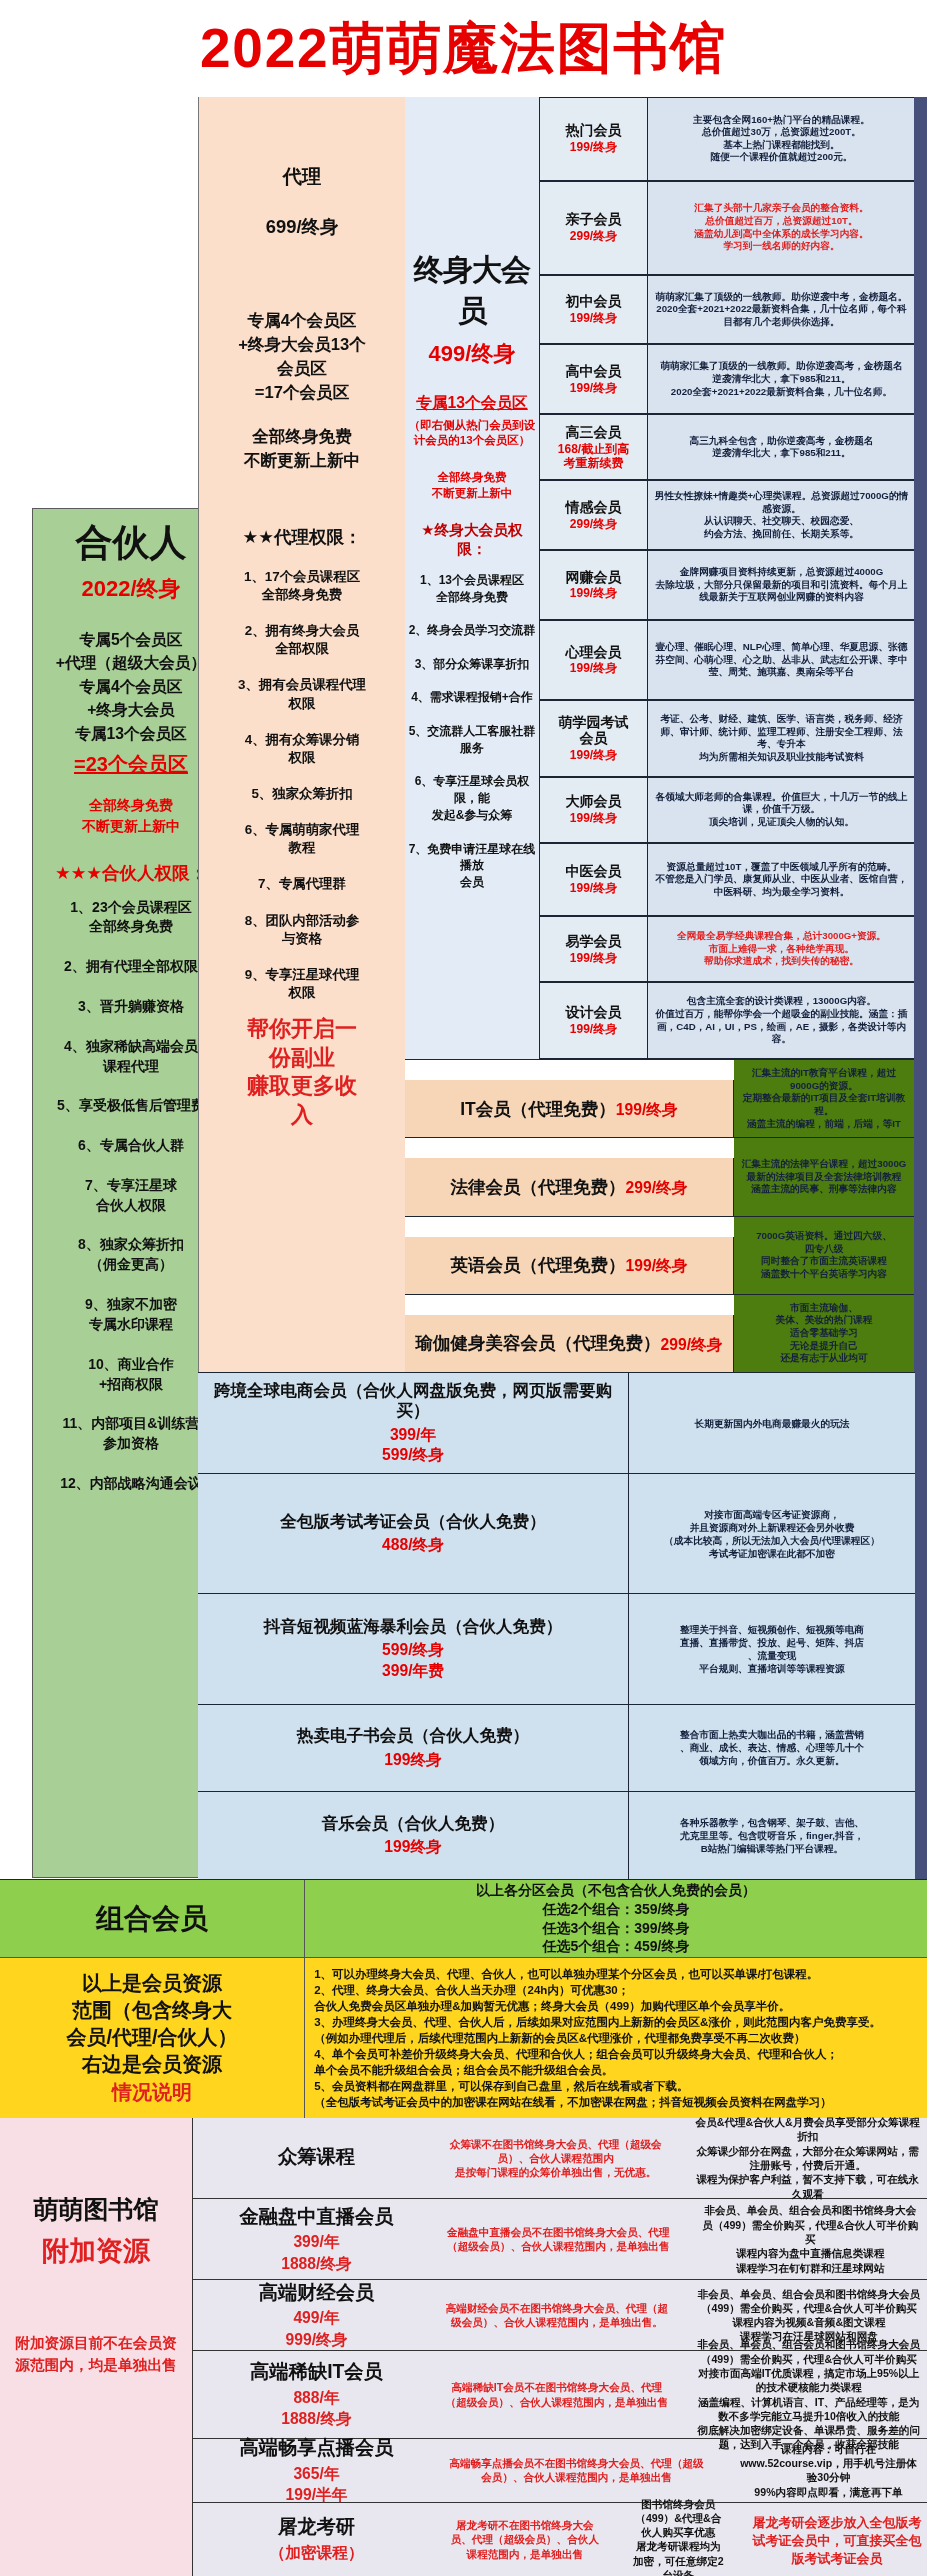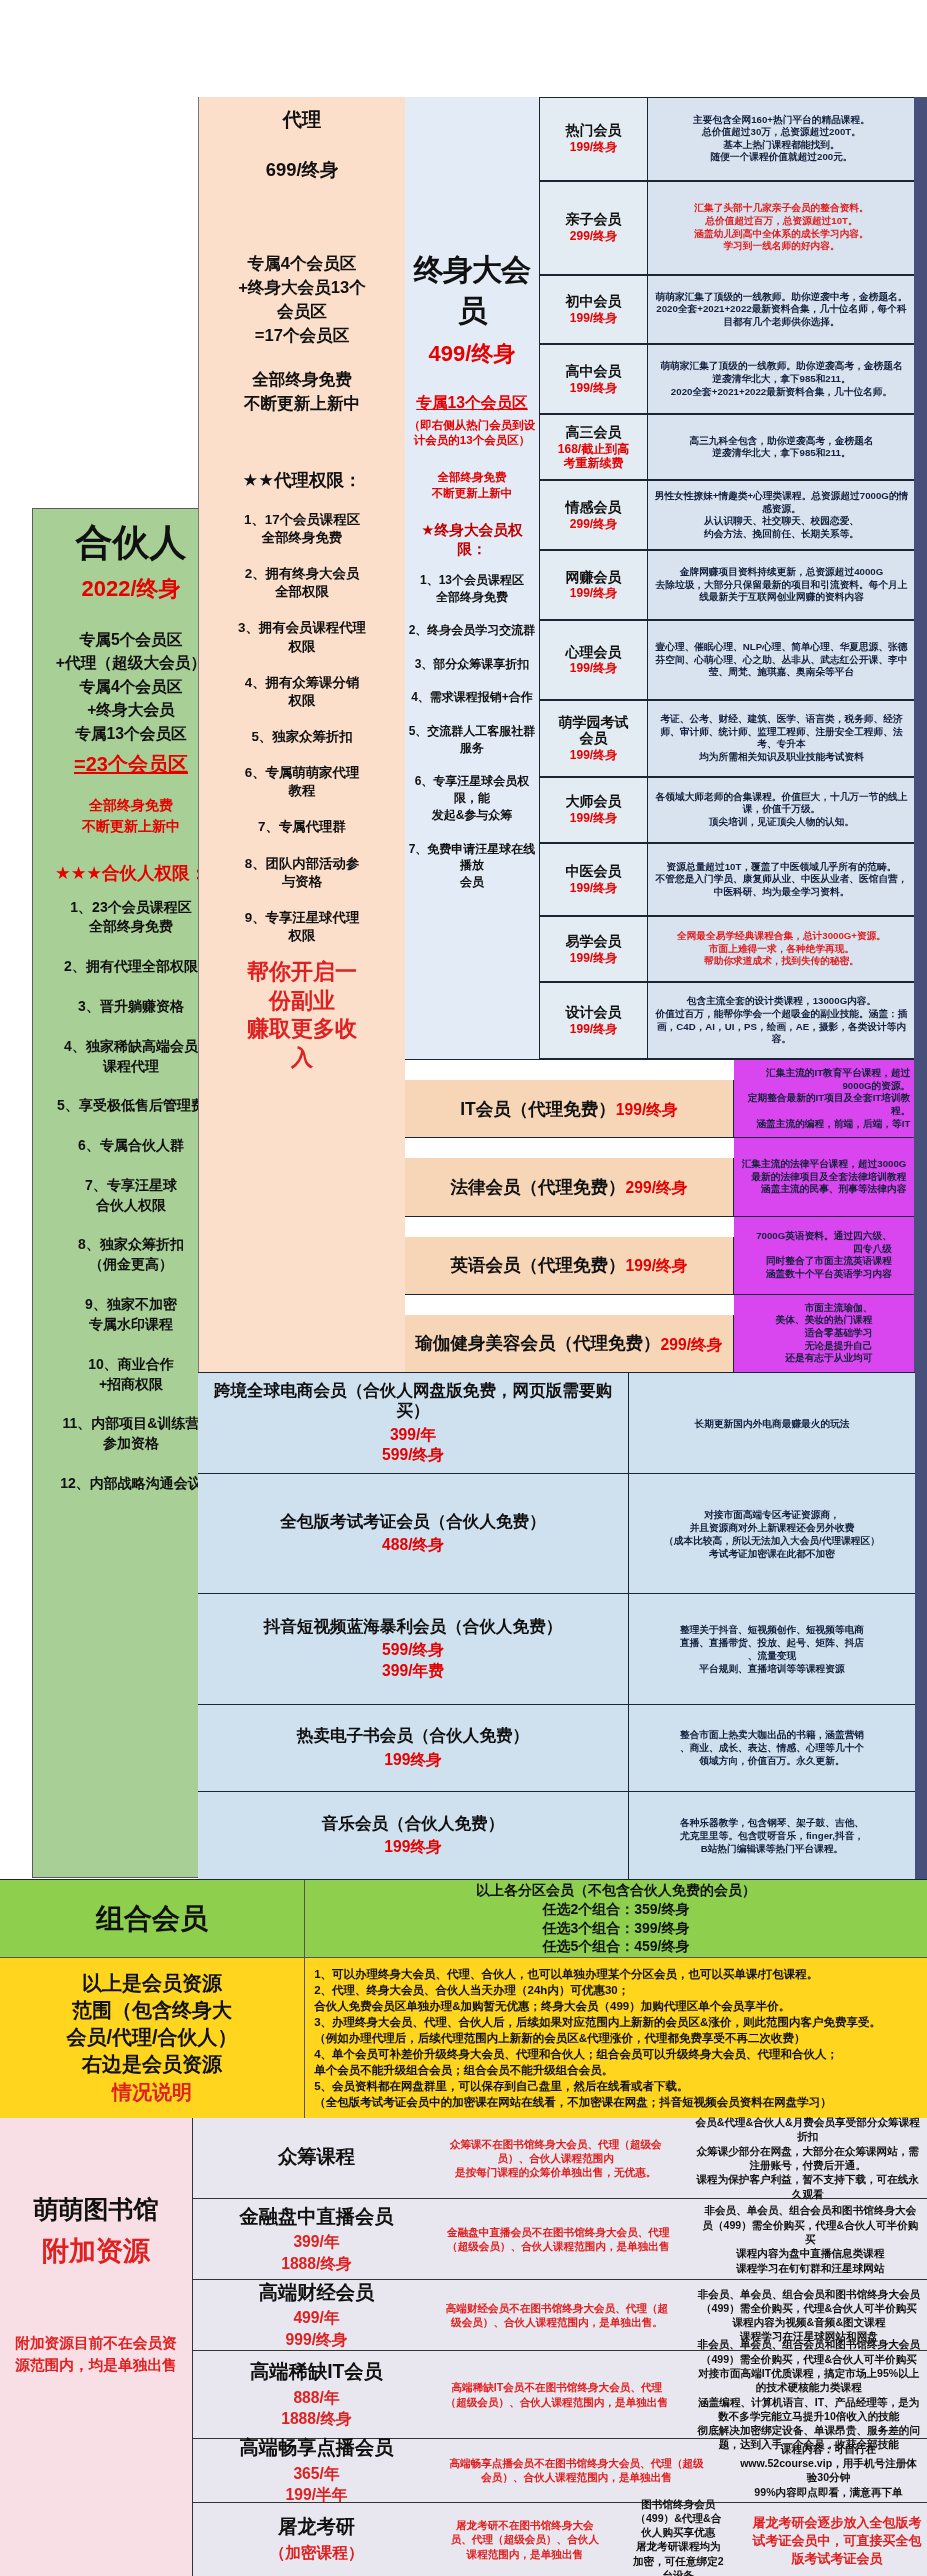--- a/index.html
+++ b/index.html
@@ -11,21 +11,21 @@
   
   .c1{position:absolute;left:0;top:508px;width:198px;height:1370px;background:#a8cf96;border:1.8px solid #5a5a5a;box-sizing:border-box;text-align:center;padding:9.2px 4.6px;margin-left:32px;}
   .c1 .name{font-size:37px;font-weight:bold;color:#111;}
   .c1 .price{font-size:22px;font-weight:bold;color:#e60000;margin-top:5.5px;}
   .c1 .inc{font-size:15.7px;font-weight:bold;color:#111;margin-top:24px;line-height:1.5;}
   .c1 .eq{font-size:20px;font-weight:bold;color:#e60000;text-decoration:underline;margin-top:5.5px;}
   .c1 .free{font-size:14px;font-weight:bold;color:#e60000;margin-top:16.6px;line-height:1.5;}
   .c1 .ptitle{font-size:17.5px;font-weight:bold;color:#e60000;margin-top:24px;}
   .c1 .perks{font-size:14px;font-weight:bold;color:#111;margin-top:13px;line-height:1.42;}
   .c2{position:absolute;left:198px;top:97px;width:207px;height:1276px;background:#fbdfcb;border-left:1.8px solid #777;border-bottom:1.8px solid #223;box-sizing:border-box;text-align:center;padding:9.2px 5.5px;}
-  .c2 .name{font-size:19.3px;font-weight:bold;color:#111;}
+  .c2 .name{font-size:19.3px;font-weight:bold;color:#111;margin-top:57px;}
   .c2 .price{font-size:18.4px;font-weight:bold;color:#111;margin-top:24px;}
   .c2 .inc{font-size:16.6px;font-weight:bold;color:#111;margin-top:70px;line-height:1.45;}
   .c2 .free{font-size:16.6px;font-weight:bold;color:#111;margin-top:20px;line-height:1.45;}
   .c2 .ptitle{font-size:17.5px;font-weight:bold;color:#111;margin-top:52px;}
   .c2 .perks{font-size:13.4px;font-weight:bold;color:#111;margin-top:18.4px;line-height:1.35;}
   .c2 .slogan{font-size:22px;font-weight:bold;color:#e02020;margin-top:13px;line-height:1.3;}
   .c3{position:absolute;left:405px;top:97px;width:134px;height:962px;background:#e2ebf6;box-sizing:border-box;text-align:center;padding:5.5px 2.8px;}
   .c3 .name{font-size:30px;font-weight:bold;color:#111;margin-top:147px;letter-spacing:-0.9px;}
   .c3 .price{font-size:22px;font-weight:bold;color:#e60000;margin-top:7.4px;}
   .c3 .zone{font-size:15.7px;font-weight:bold;color:#e60000;text-decoration:underline;margin-top:24px;}
@@ -41,21 +41,21 @@
   .mname .p{font-size:12px;font-weight:bold;color:#e60000;margin-top:2.8px;line-height:1.15;}
   .mdesc{flex:1;background:#d9e3f0;border-top:1.8px solid #1b2533;border-bottom:0.9px solid #1b2533;display:flex;align-items:center;justify-content:center;text-align:center;font-size:9.7px;font-weight:bold;color:#14213d;padding:1.8px 3.7px;line-height:1.3;}
   .mdesc.red{color:#e02020;}
   .strip{position:absolute;right:0;top:97px;width:13px;height:1782px;background:#46507a;}
   
   .arows{position:absolute;left:405px;top:1059px;width:509px;height:313px;display:flex;flex-direction:column;}
   .arow{flex:1;display:flex;border-top:1.8px solid #1b2533;}
   .aname{width:328px;background:#f7d6b8;display:flex;flex-direction:row;justify-content:center;align-items:center;text-align:center;border-right:1.8px solid #1b2533;margin-top:20px;}
   .aname .n{font-size:17.5px;font-weight:bold;color:#111;}
   .aname .p{font-size:15.7px;font-weight:bold;color:#e60000;margin-top:3.7px;}
-  .adesc{flex:1;background:#d946ef;display:flex;align-items:center;justify-content:center;text-align:right;font-size:9.7px;font-weight:bold;color:#14213d;padding:1.8px 3.7px;line-height:1.3;}
+  .adesc{flex:1;background:#4d7c0f;display:flex;align-items:center;justify-content:center;text-align:center;font-size:9.7px;font-weight:bold;color:#14213d;padding:1.8px 3.7px;line-height:1.3;}
   
   .frows{position:absolute;left:198px;top:1372px;width:717px;height:507px;display:flex;flex-direction:column;}
   .frow{display:flex;border-top:1.8px solid #1b2533;min-height:0;}
   .fname{width:431px;background:#cfe0ee;display:flex;flex-direction:column;justify-content:center;align-items:center;text-align:center;border-right:1.8px solid #1b2533;padding:1.8px 7.4px;box-sizing:border-box;}
   .fname .n{font-size:16.6px;font-weight:bold;color:#111;line-height:1.25;}
   .fname .p{font-size:15.7px;font-weight:bold;color:#e60000;margin-top:2.8px;line-height:1.3;}
   .fdesc{flex:1;background:#cfe0ee;display:flex;align-items:center;justify-content:center;text-align:center;font-size:9.7px;font-weight:bold;color:#14213d;padding:1.8px 4.6px;line-height:1.35;}
   
   .combo{position:absolute;left:0;top:1879px;width:927px;height:78px;background:#8ed04e;display:flex;border-top:1.8px solid #1b2533;box-sizing:border-box;}
   .combo .lab{width:304px;display:flex;align-items:center;justify-content:center;font-size:28px;font-weight:bold;color:#111;border-right:1.8px solid #555;}
@@ -81,20 +81,23 @@
   .exdesc{flex:1;display:flex;align-items:center;justify-content:center;text-align:center;padding:2.8px 5.5px;gap:28px;}
   .exdesc .h{font-size:10.6px;font-weight:bold;color:#e02020;line-height:1.35;}
   .exdesc .b{font-size:10.6px;font-weight:bold;color:#111;line-height:1.35;}
   .exdesc .bn{font-size:13px;font-weight:bold;color:#e02020;margin-top:2.8px;}
 </style>
 </head>
 <body>
 
 <div class="page">
 
+  <div class="hdr">
+    <div class="t">2022萌萌魔法图书馆</div>
+  </div>
 
   <div class="c1">
     <div class="name">合伙人</div>
     <div class="price">2022/终身</div>
     <div class="inc pre">专属5个会员区
 +代理（超级大会员）
 专属4个会员区
 +终身大会员
 专属13个会员区</div>
     <div class="eq">=23个会员区</div>

